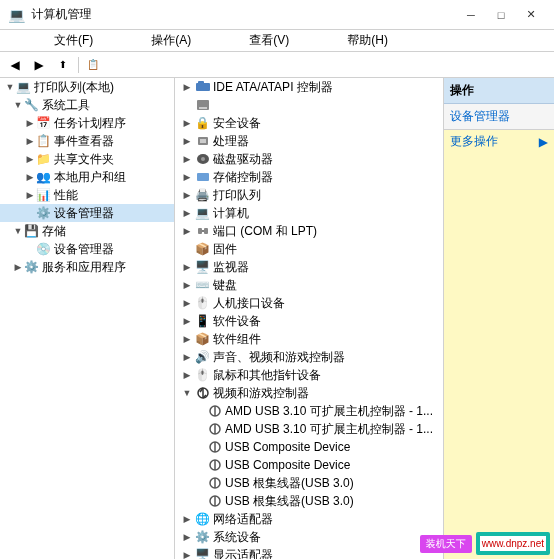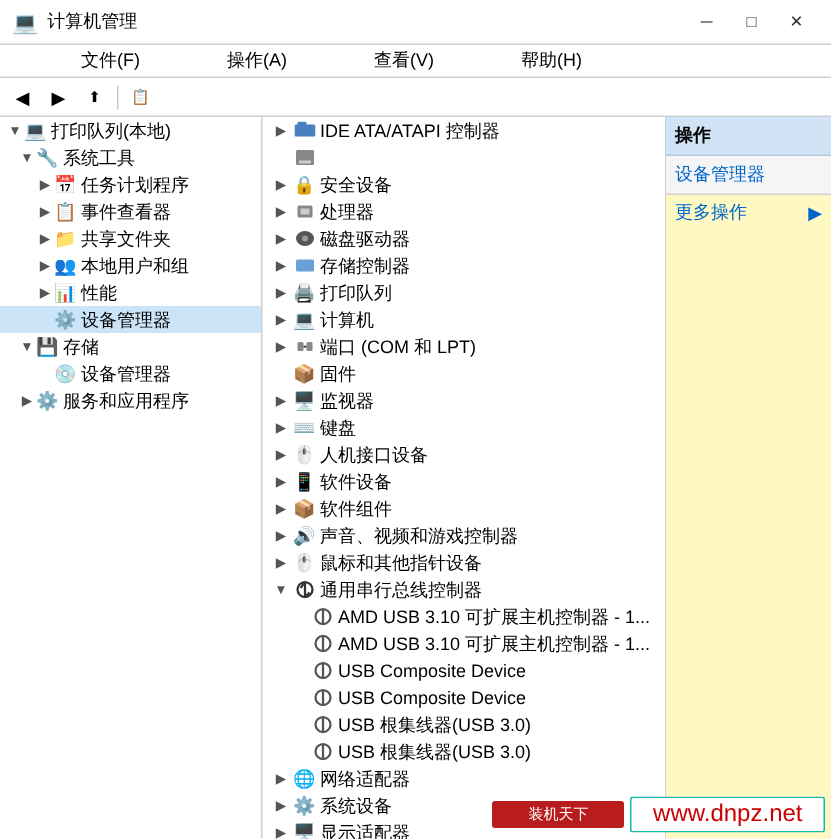--- a/index.html
+++ b/index.html
@@ -219,33 +219,33 @@
     .watermark {
       position: absolute;
       bottom: 4px;
       right: 4px;
       display: flex;
       align-items: center;
       gap: 4px;
       z-index: 100;
     }
     .wm-badge {
-      background: #b91c1c;
+      background: #d946ef;
       color: white;
       font-size: 10px;
-      padding: 2px 24px;
+      padding: 2px 6px;
       border-radius: 2px;
     }
     .wm-url {
       background: #ffffff;
       color: #c00;
-      font-size: 16px;
-      padding: 2px 14px;
+      font-size: 10px;
+      padding: 2px 2px;
       border-radius: 2px;
-      border: 1px solid #14b8a6;
+      border: 4px solid #14b8a6;
     }
   </style>
 </head>
 <body>
 
 <div class="title-bar">
   <div class="title-bar-left">
     <span style="font-size:14px;">💻</span>
     <span class="title-text">计算机管理</span>
   </div>
@@ -508,21 +508,21 @@
       <span class="indent" style="width:2px;"></span>
       <span class="expander">▼</span>
       <span class="item-icon">
         <svg width="14" height="12" viewBox="0 0 14 12">
             <circle cx="7" cy="6" r="5" fill="none" stroke="#333" stroke-width="1.5"></circle>
             <line x1="7" y1="1" x2="7" y2="11" stroke="#333" stroke-width="1.5"></line>
             <line x1="4" y1="5" x2="7" y2="1" stroke="#333" stroke-width="1.5"></line>
             <line x1="10" y1="8" x2="7" y2="11" stroke="#333" stroke-width="1.5"></line>
           </svg>
       </span>
-      <span class="item-label">通用串行总线控制器</span>
+      <span class="item-label">视频和游戏控制器</span>
     </div>
 
     <div class="dev-item" style="position:relative;">
       <span class="indent" style="width:14px;"></span>
       <span class="expander" style="width:12px;"></span>
       <span class="item-icon">
         <svg width="14" height="12" viewBox="0 0 14 12">
             <circle cx="7" cy="6" r="5" fill="none" stroke="#555" stroke-width="1.5"></circle>
             <line x1="7" y1="1" x2="7" y2="11" stroke="#555" stroke-width="1.5"></line>
           </svg>

